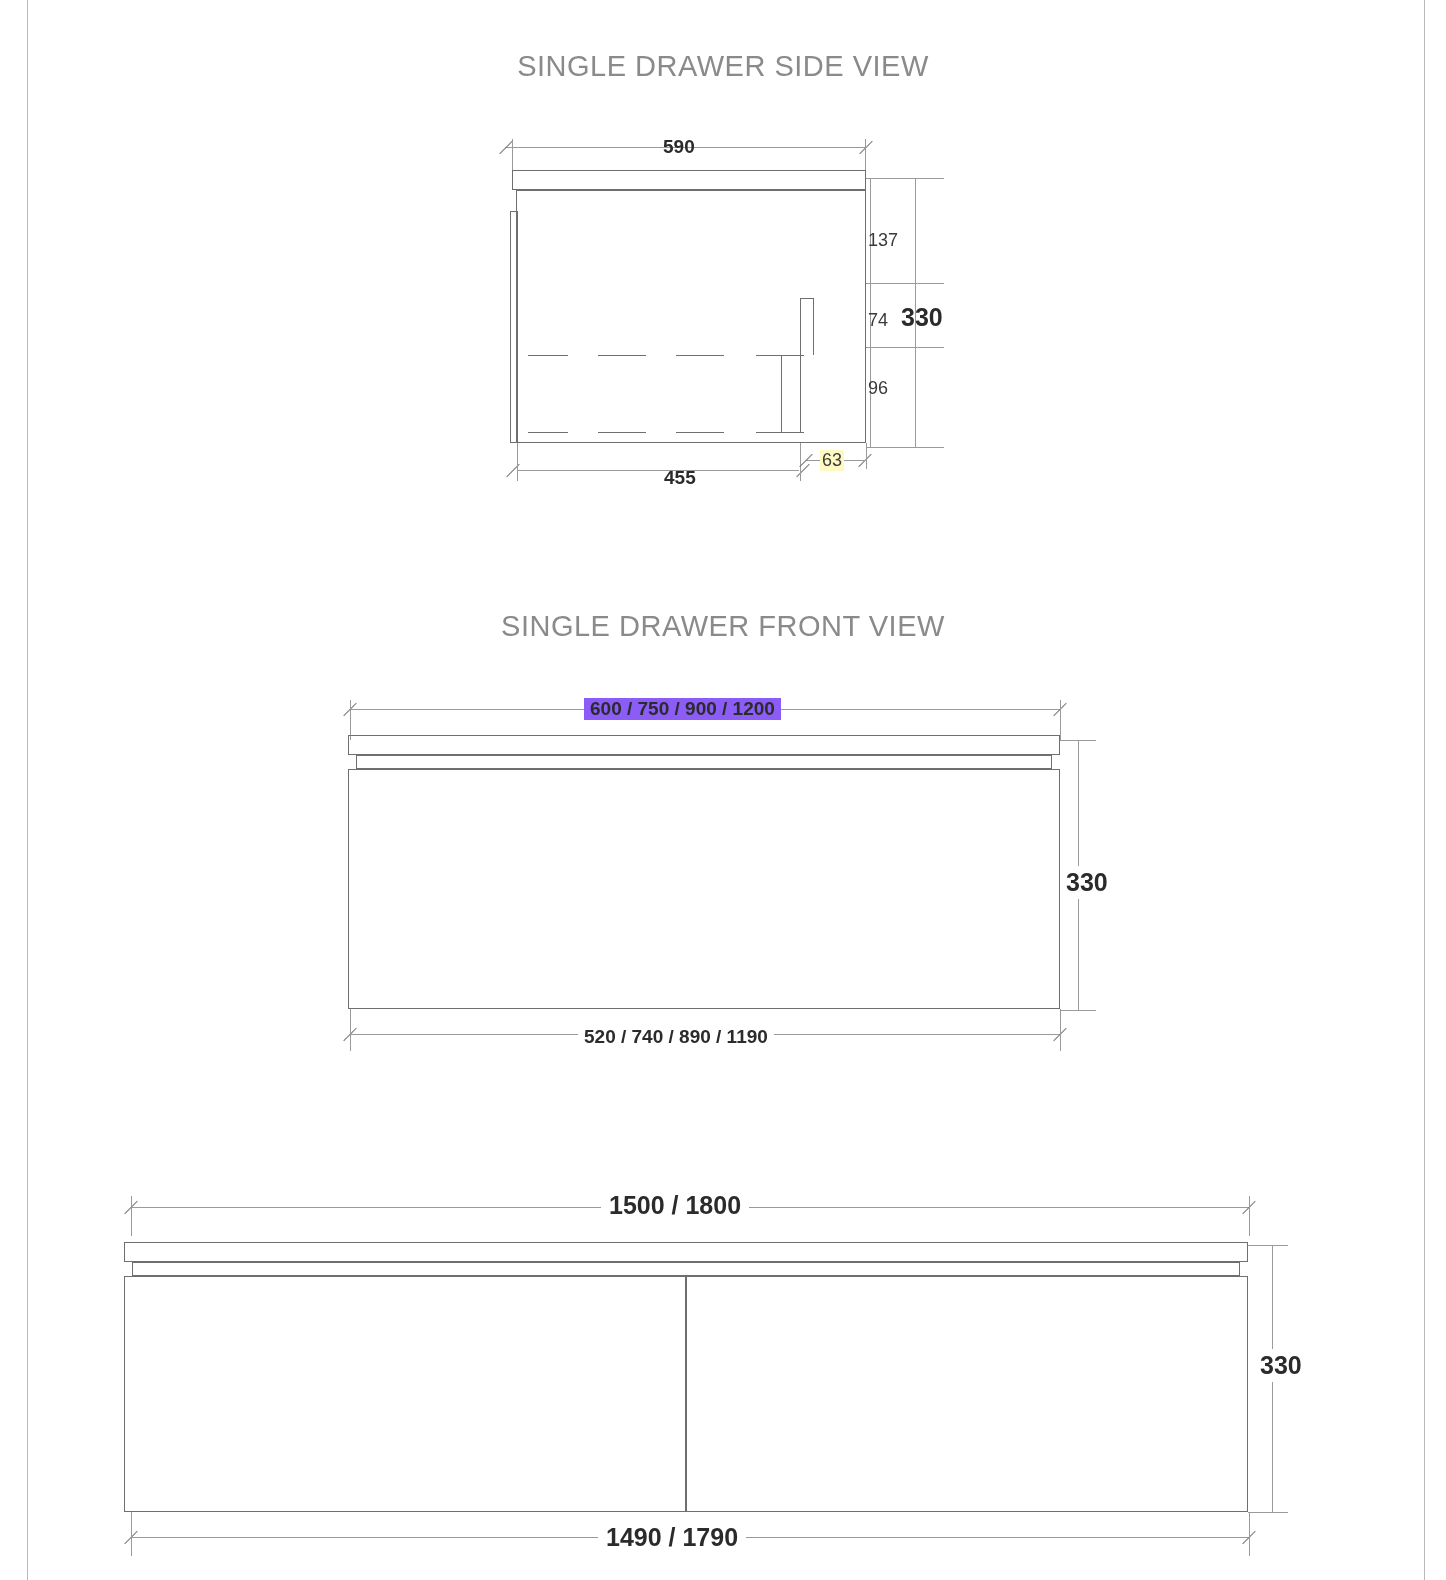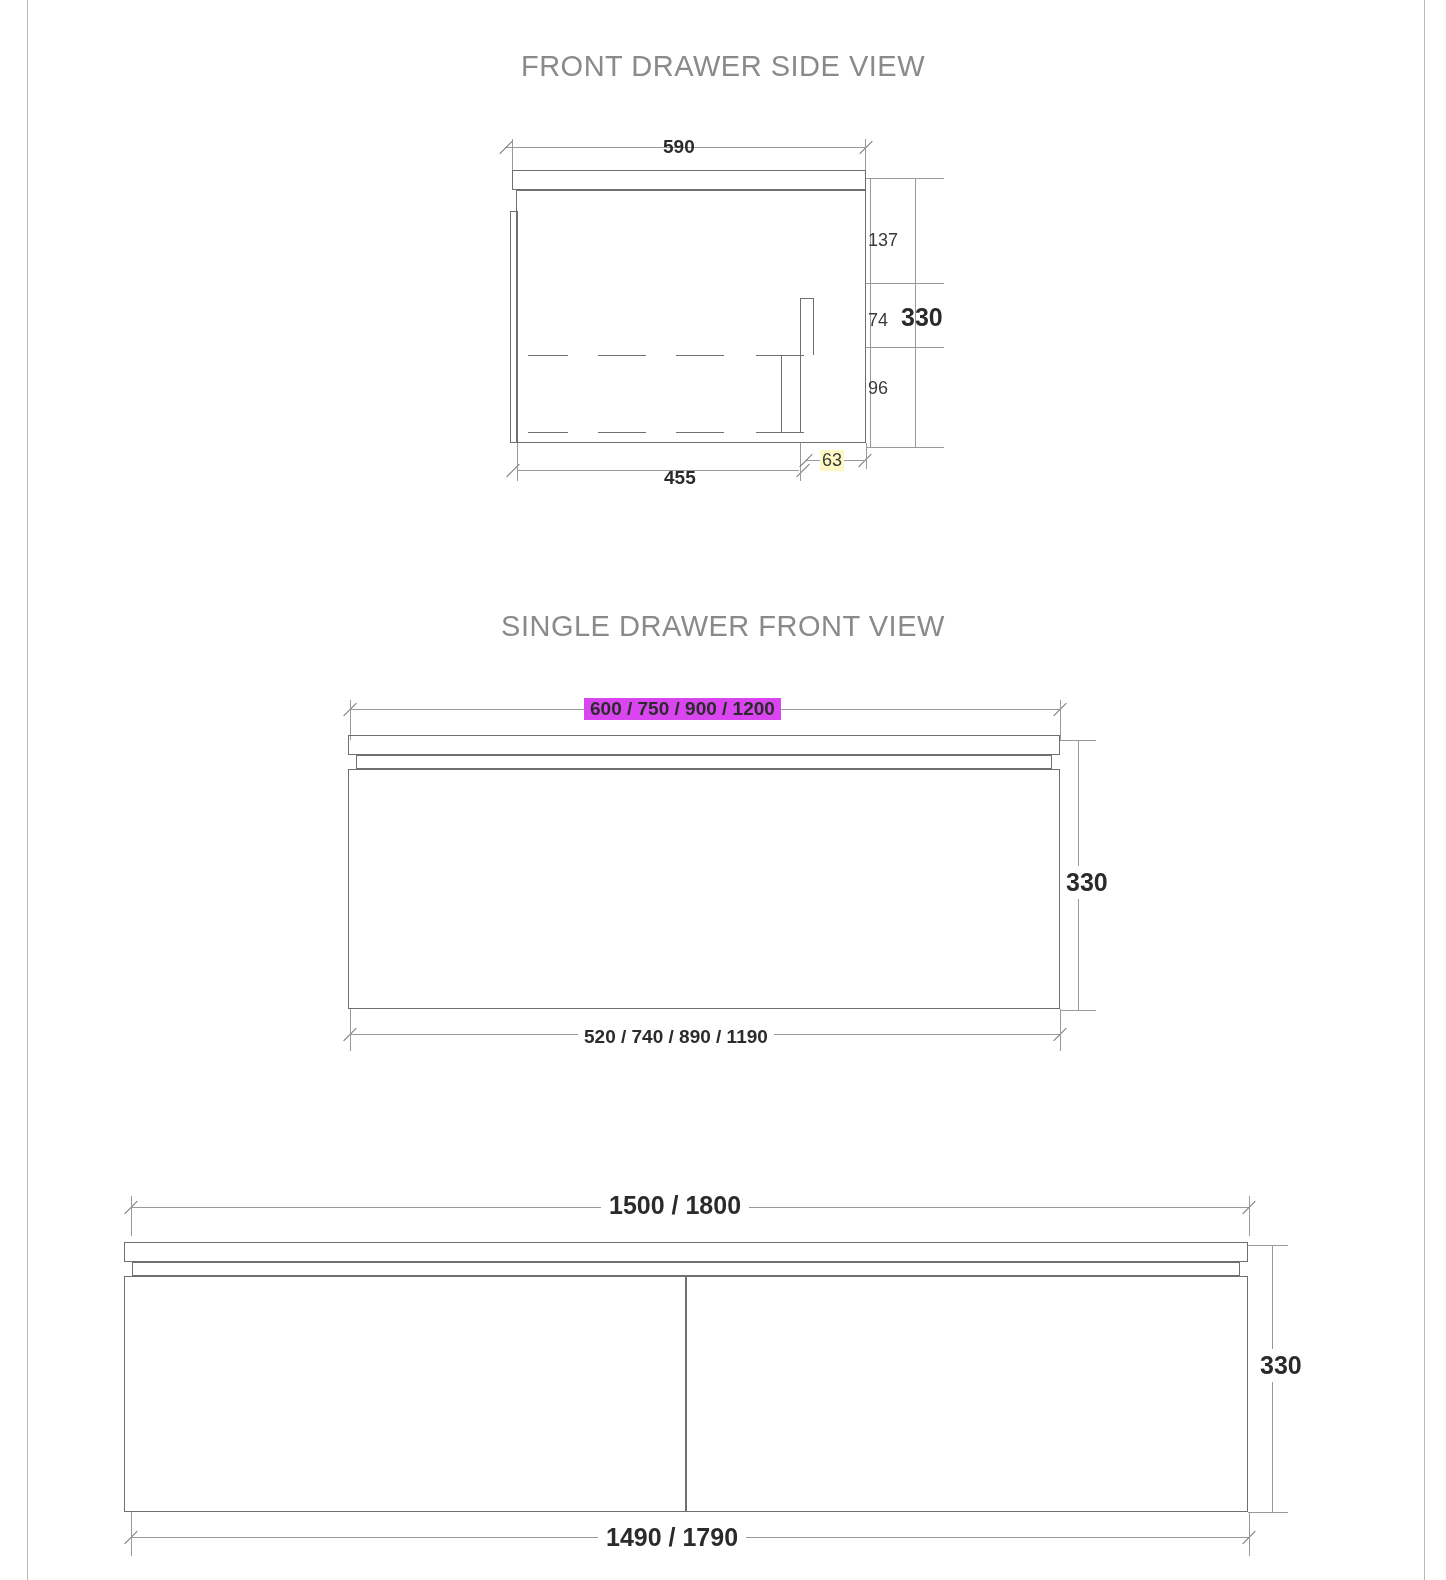--- a/index.html
+++ b/index.html
@@ -89,21 +89,21 @@
   }
 </style>
 </head>
 <body>
 
 <div class="page">
 
   <div class="page-edge-left"></div>
   <div class="page-edge-right"></div>
 
-  <div class="view-title" id="title-side">FRONT DRAWER SIDE VIEW</div>
+  <div class="view-title" id="title-side">SINGLE DRAWER SIDE VIEW</div>
 
   <div>
 
     <div class="ln h dim" style="left:505px; top:147px; width:360px;"></div>
     <div class="tick" style="left:497px; top:147px;"></div>
     <div class="tick" style="left:857px; top:147px;"></div>
     <div class="ln v dim" style="left:512px; top:139px; height:36px;"></div>
     <div class="ln v dim" style="left:865px; top:139px; height:38px;"></div>
     <div class="dim-text" style="left:663px; top:136px;">590</div>
 
@@ -163,21 +163,21 @@
 
   <div class="view-title" id="title-front">SINGLE DRAWER FRONT VIEW</div>
 
   <div>
 
     <div class="ln h dim" style="left:350px; top:709px; width:710px;"></div>
     <div class="tick" style="left:341px; top:709px;"></div>
     <div class="tick" style="left:1051px; top:709px;"></div>
     <div class="ln v dim" style="left:350px; top:700px; height:40px;"></div>
     <div class="ln v dim" style="left:1060px; top:700px; height:40px;"></div>
-    <div class="dim-text" style="left:584px; top:698px; background:#d946ef; padding:0 6px;">600 / 750 / 900 / 1200</div>
+    <div class="dim-text" style="left:584px; top:698px; background:#8b5cf6; padding:0 6px;">600 / 750 / 900 / 1200</div>
 
     <div class="box" style="left:348px; top:735px; width:712px; height:20px;"></div>
 
     <div class="box" style="left:356px; top:755px; width:696px; height:14px;"></div>
 
     <div class="box" style="left:348px; top:769px; width:712px; height:240px;"></div>
 
     <div class="ln v dim" style="left:1078px; top:740px; height:270px;"></div>
     <div class="ln h dim" style="left:1060px; top:740px; width:36px;"></div>
     <div class="ln h dim" style="left:1060px; top:1010px; width:36px;"></div>

